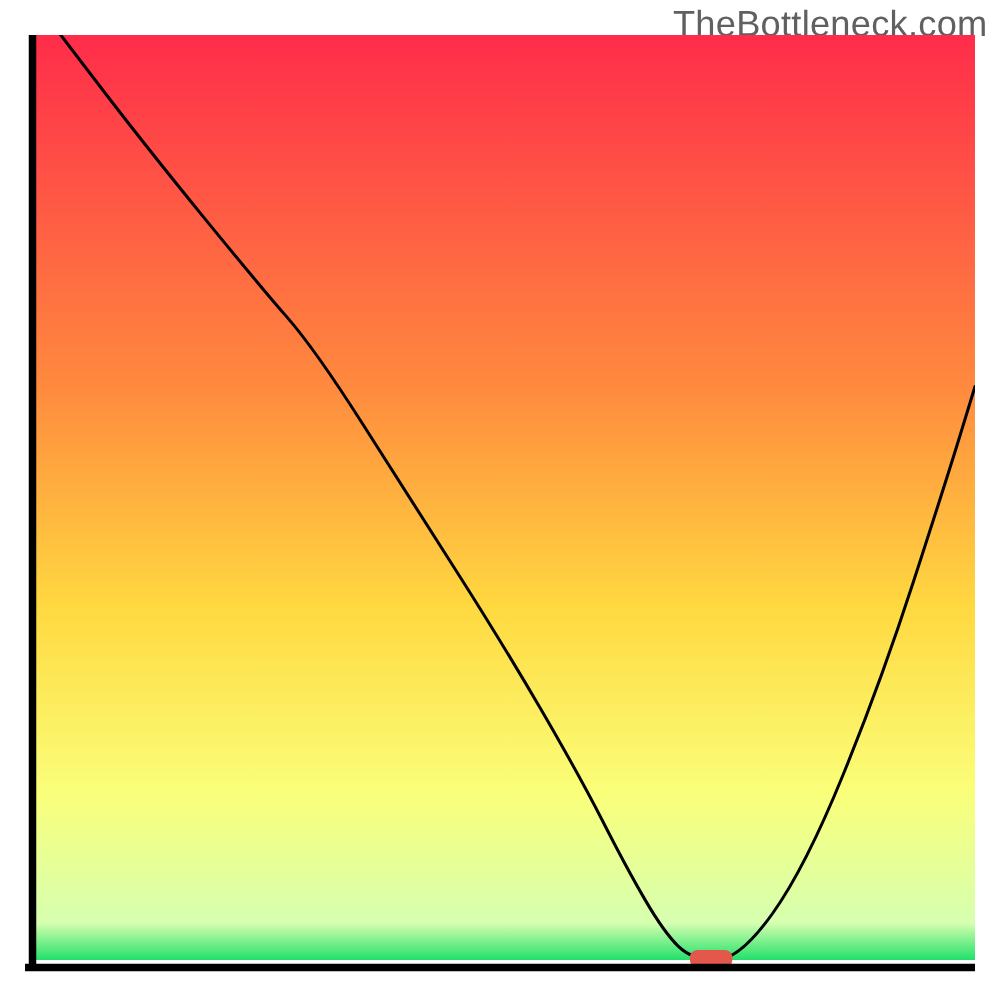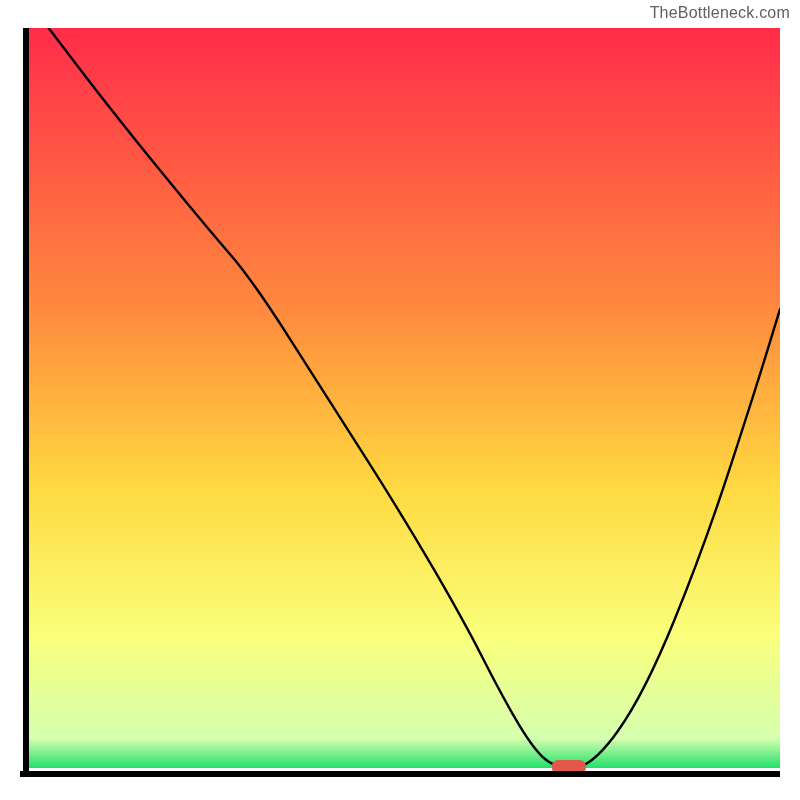--- a/index.html
+++ b/index.html
@@ -14,21 +14,21 @@
   .wrap {
     position: relative;
     width: 800px;
     height: 800px;
   }
   .watermark {
     position: absolute;
     top: 4px;
     right: 10px;
     color: #606060;
-    font-size: 16px;
+    font-size: 29px;
     font-weight: 400;
     letter-spacing: 0.2px;
   }
   .plot-area {
     position: absolute;
     left: 20px;
     top: 28px;
     width: 760px;
     height: 752px;
     background: #ffffff;

